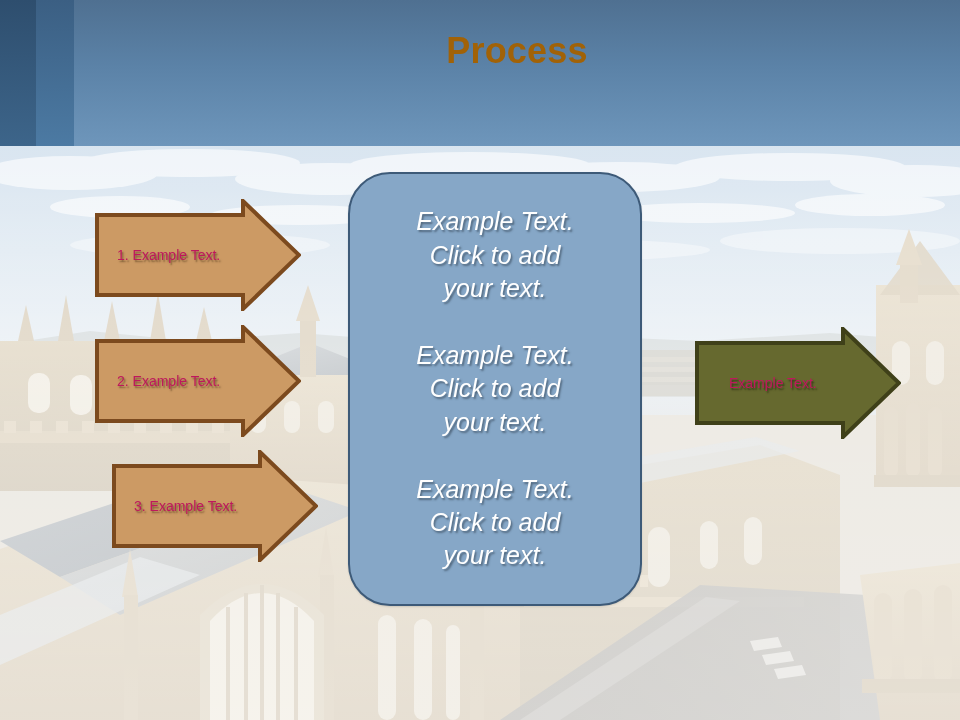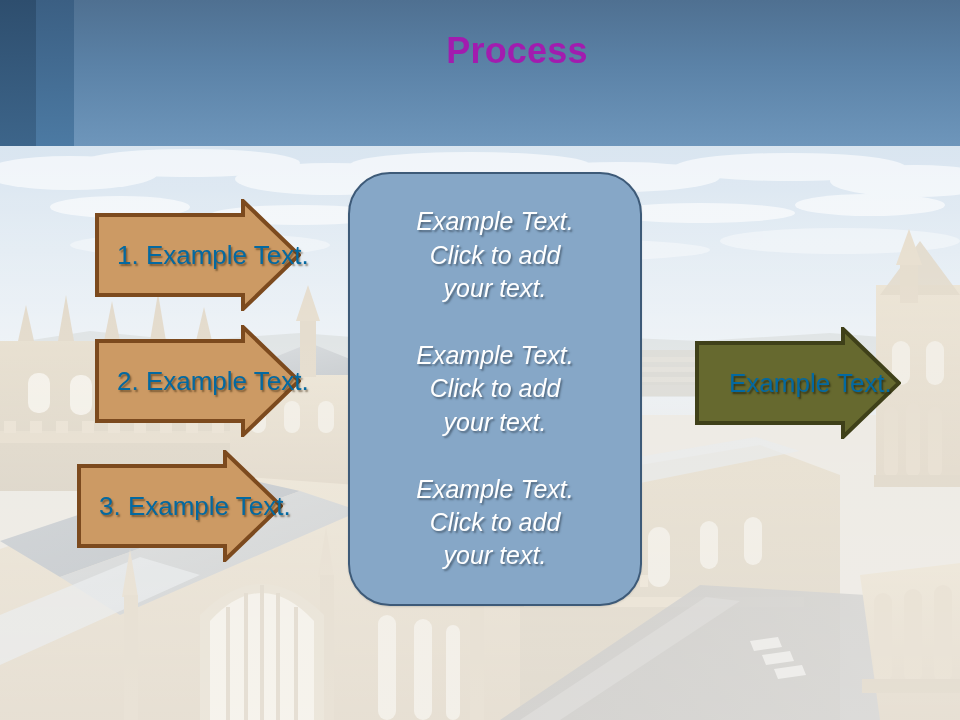--- a/index.html
+++ b/index.html
@@ -44,40 +44,40 @@
     position:absolute; top:0; height:146px;
   }
   #band-dark   { left:0;  width:36px; background:linear-gradient(to bottom,#2e4e6e,#3d658a); }
   #band-mid    { left:36px; width:38px; background:linear-gradient(to bottom,#3b5f83,#4c7aa3); }
   #band-main   { left:74px; width:886px;
                  background:linear-gradient(to bottom,#4f7091 0%,#5b82a7 45%,#6e96bb 100%); }
 
   #title {
     position:absolute; left:74px; top:0; width:886px; height:146px;
     display:flex; align-items:center; justify-content:center;
-    color:#a21caf;
+    color:#a16207;
     font-size:36px;
     letter-spacing:.2px;
     white-space:nowrap;
     padding-bottom:44px;
   }
   #title .strong { font-weight:bold; }
   #title .light  { font-weight:normal; }
 
   
   .arrow {
     position:absolute;
     display:flex; align-items:center;
   }
   .arrow svg { position:absolute; left:0; top:0; width:100%; height:100%; }
   .arrow .atext {
     position:relative; z-index:2;
     width:100%;
-    color:#0369a1;
-    font-size:26px;
+    color:#be185d;
+    font-size:14px;
     text-shadow:1.5px 1.5px 1.8px rgba(60,40,15,.55);
     padding-left:22px;
     padding-right:58px;
     white-space:nowrap;
   }
   .arrow.olive .atext {
     padding-left:34px; padding-right:60px;
     text-shadow:1.5px 1.5px 1.8px rgba(25,25,10,.6);
   }
 
@@ -360,21 +360,21 @@
     <span class="atext">1. Example Text.</span>
   </div>
 
   <div class="arrow" style="left:95px; top:325px; width:206px; height:112px;">
     <svg viewBox="0 0 206 112" preserveAspectRatio="none">
       <polygon points="2,16 148,16 148,2 204,56 148,110 148,96 2,96" fill="#cc9a64" stroke="#7c4a1e" stroke-width="4" stroke-linejoin="miter"></polygon>
     </svg>
     <span class="atext">2. Example Text.</span>
   </div>
 
-  <div class="arrow" style="left:77px; top:450px; width:206px; height:112px;text-align:center;">
+  <div class="arrow" style="left:112px; top:450px; width:206px; height:112px;">
     <svg viewBox="0 0 206 112" preserveAspectRatio="none">
       <polygon points="2,16 148,16 148,2 204,56 148,110 148,96 2,96" fill="#cc9a64" stroke="#7c4a1e" stroke-width="4" stroke-linejoin="miter"></polygon>
     </svg>
     <span class="atext">3. Example Text.</span>
   </div>
 
   <div id="panel">
     <div class="ptext">
       <span>Example Text.</span><br>
       <span>Click  to add</span><br>

